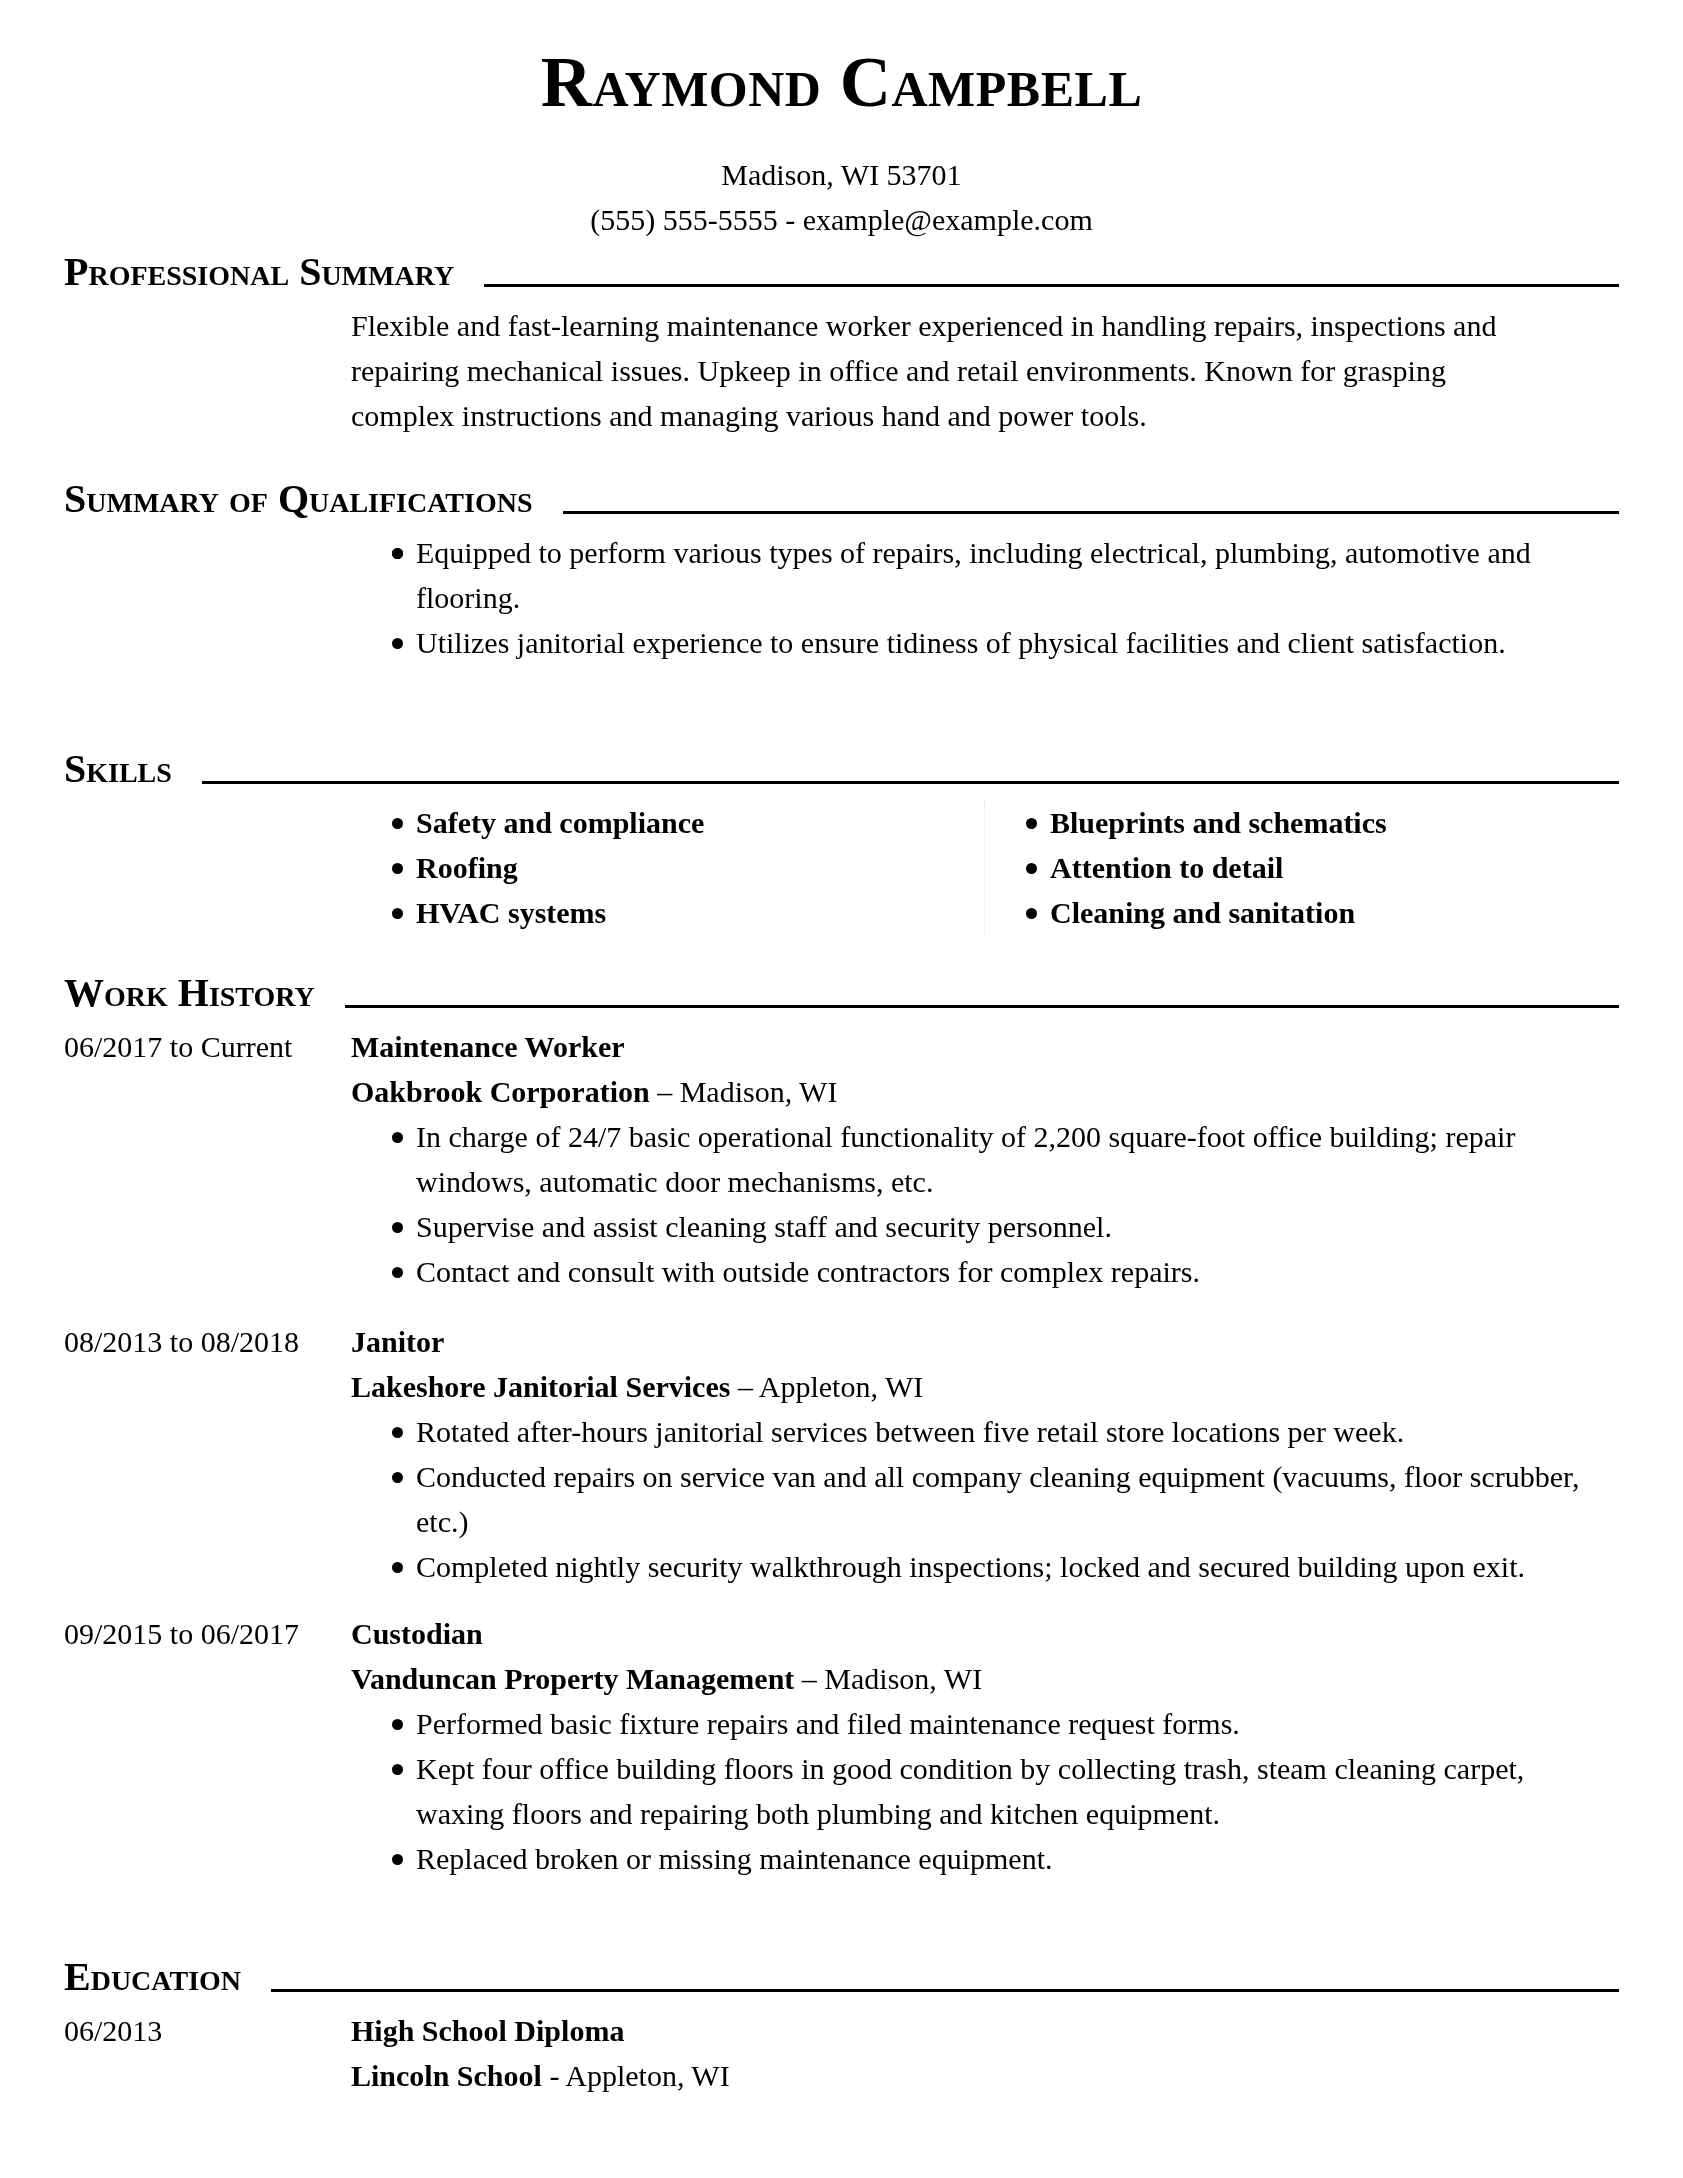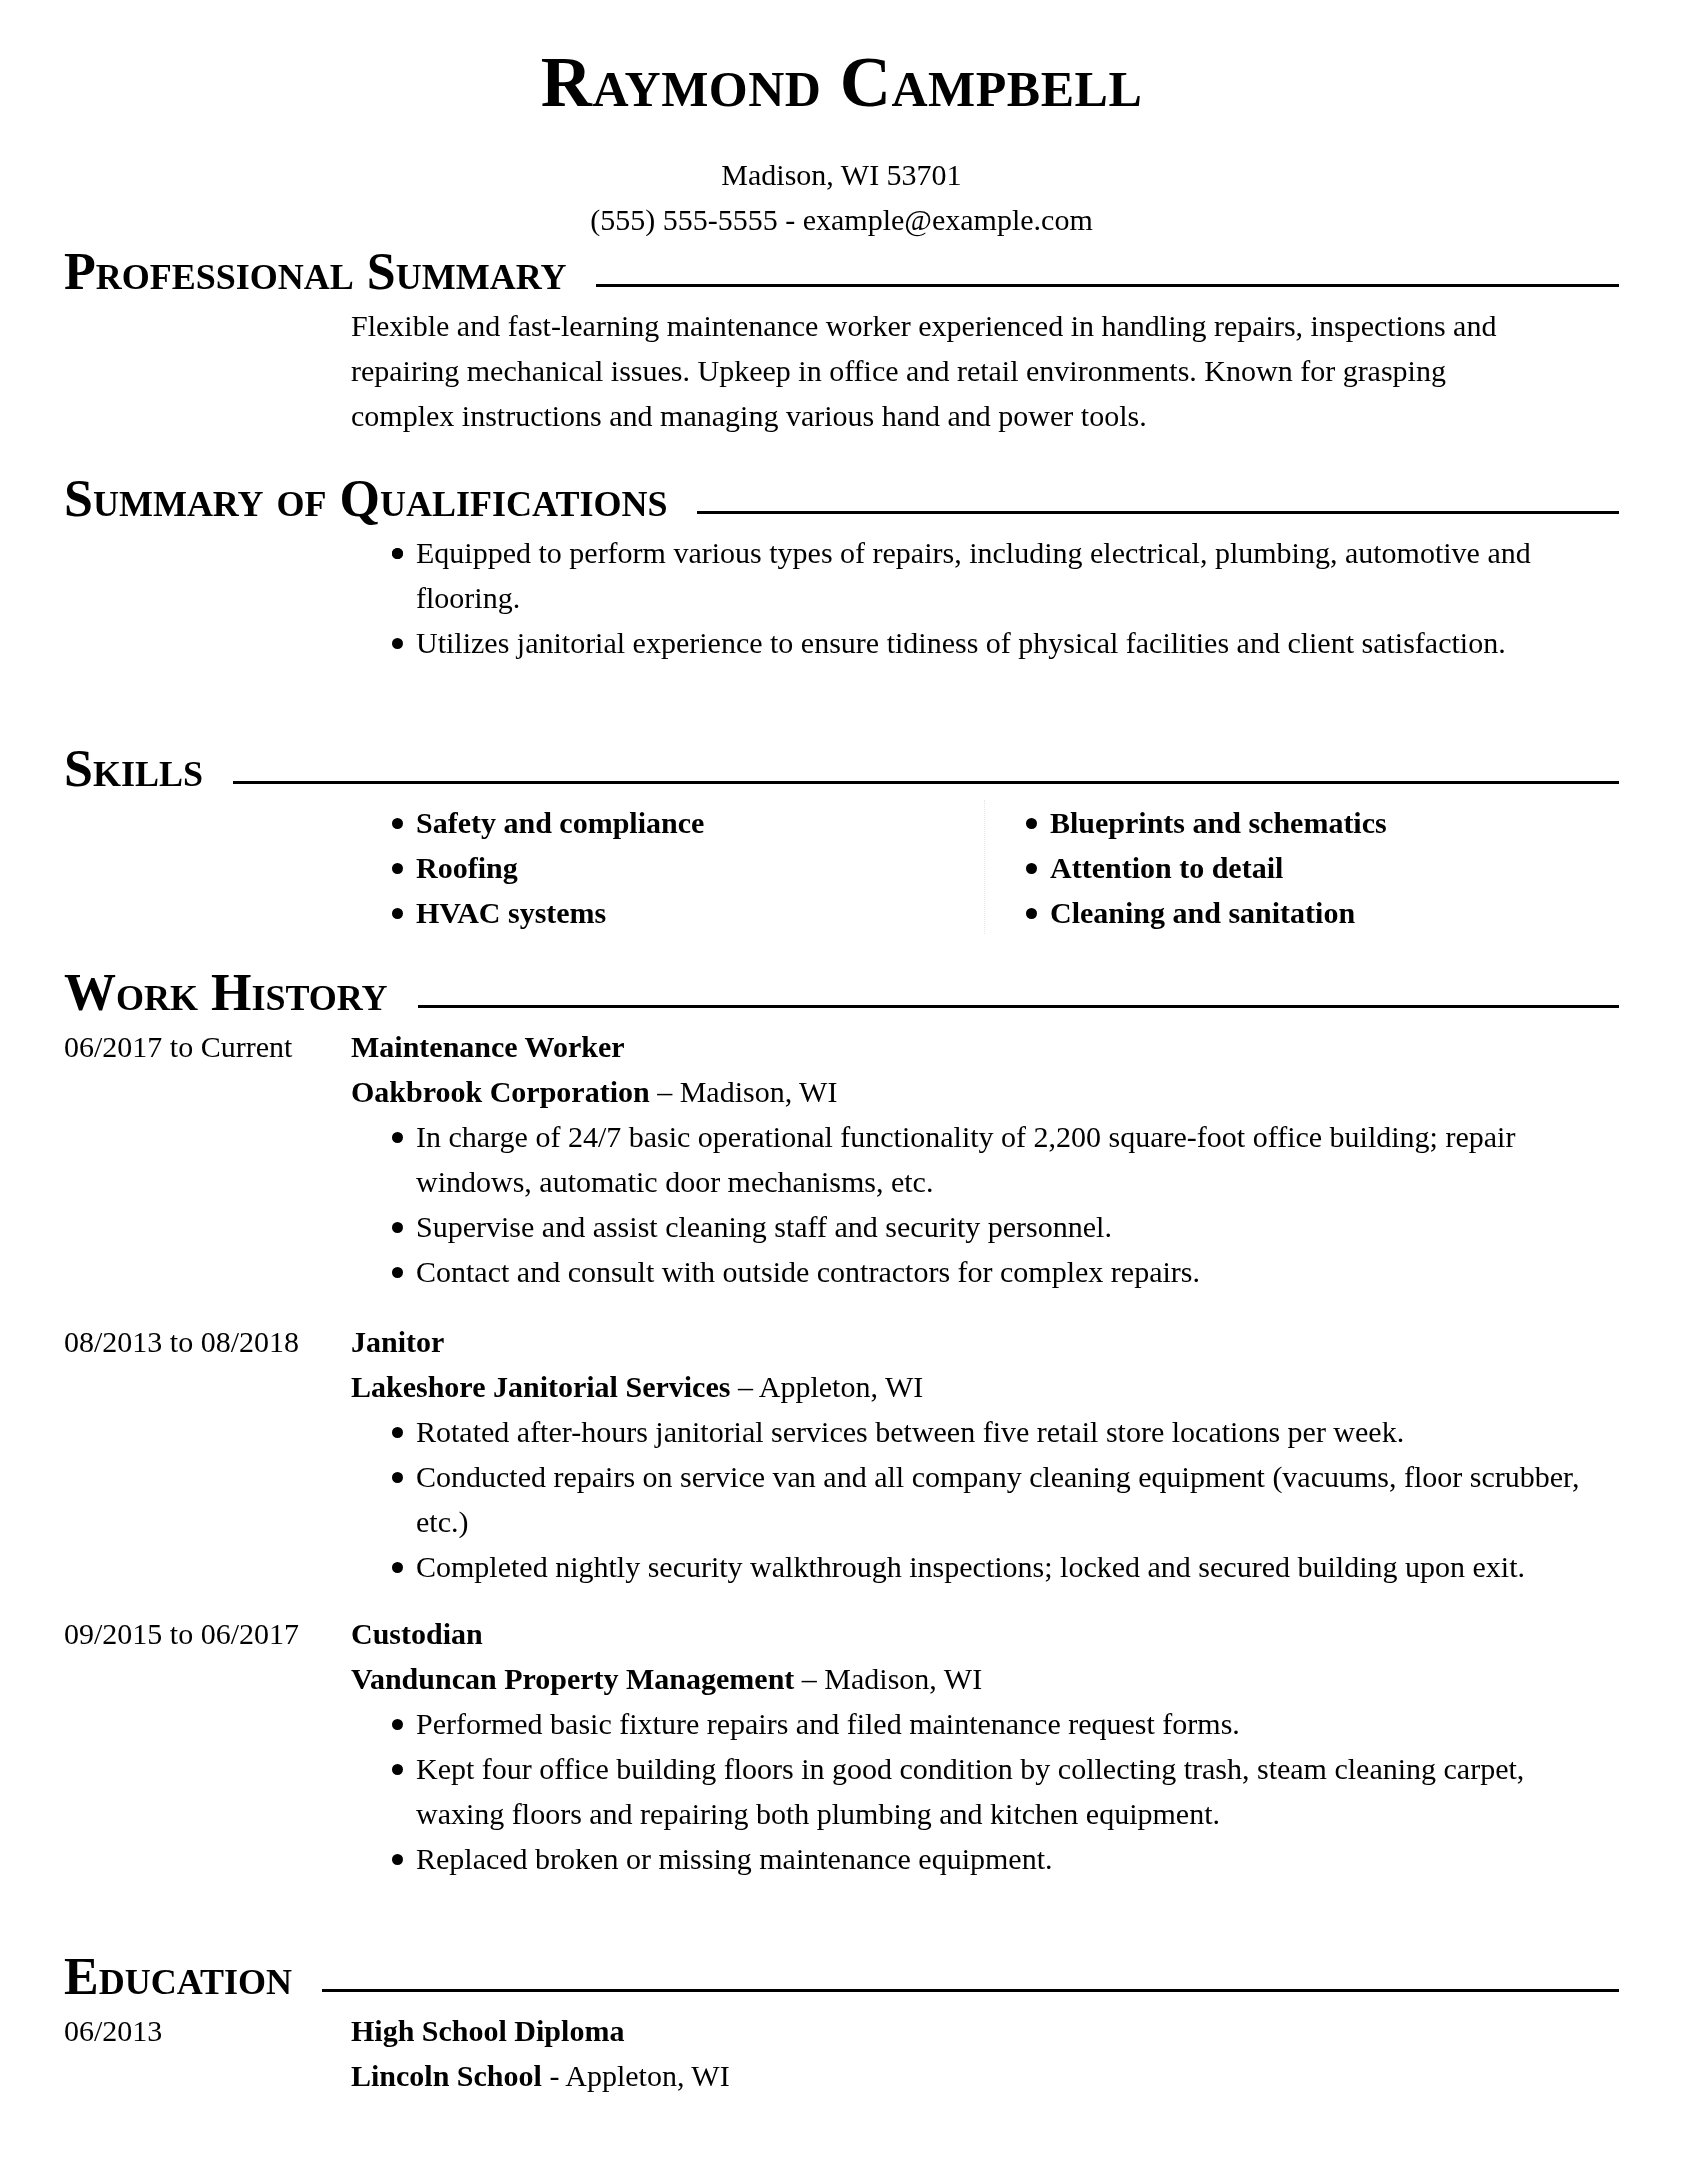--- a/index.html
+++ b/index.html
@@ -18,21 +18,21 @@
   .contact {
     position: absolute; left: 0; right: 0; top: 152px;
     text-align: center; line-height: 45px;
   }
   .contact div { height: 45px; }
   .section { position: absolute; left: 0; width: 1555px; }
   .sec-head {
     display: flex; align-items: flex-end; height: 46px;
   }
   .sec-title {
-    font-weight: bold; font-variant: small-caps; font-size: 52px;
+    font-weight: bold; font-variant: small-caps; font-size: 40px;
     line-height: 46px; white-space: nowrap; padding-bottom: 2px;
   }
   .sec-rule {
     flex: 1; height: 3px; background: #000; margin-left: 30px; margin-bottom: 10px;
   }
   .sec-body { margin-top: 6px; }
   .line { line-height: 45px; }
   .indent { padding-left: 287px; }
   ul.bullets { list-style: none; margin: 0; padding: 0 0 0 328px; }
   ul.bullets li { position: relative; line-height: 45px; padding-left: 24px; }

